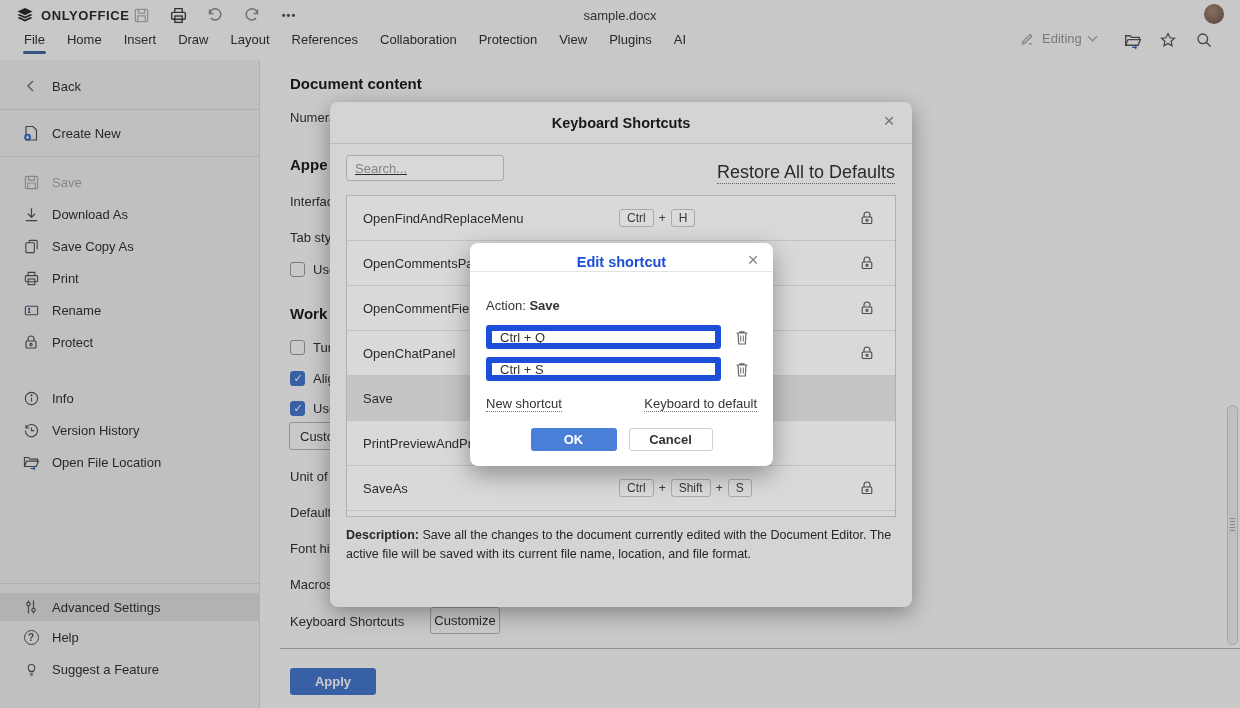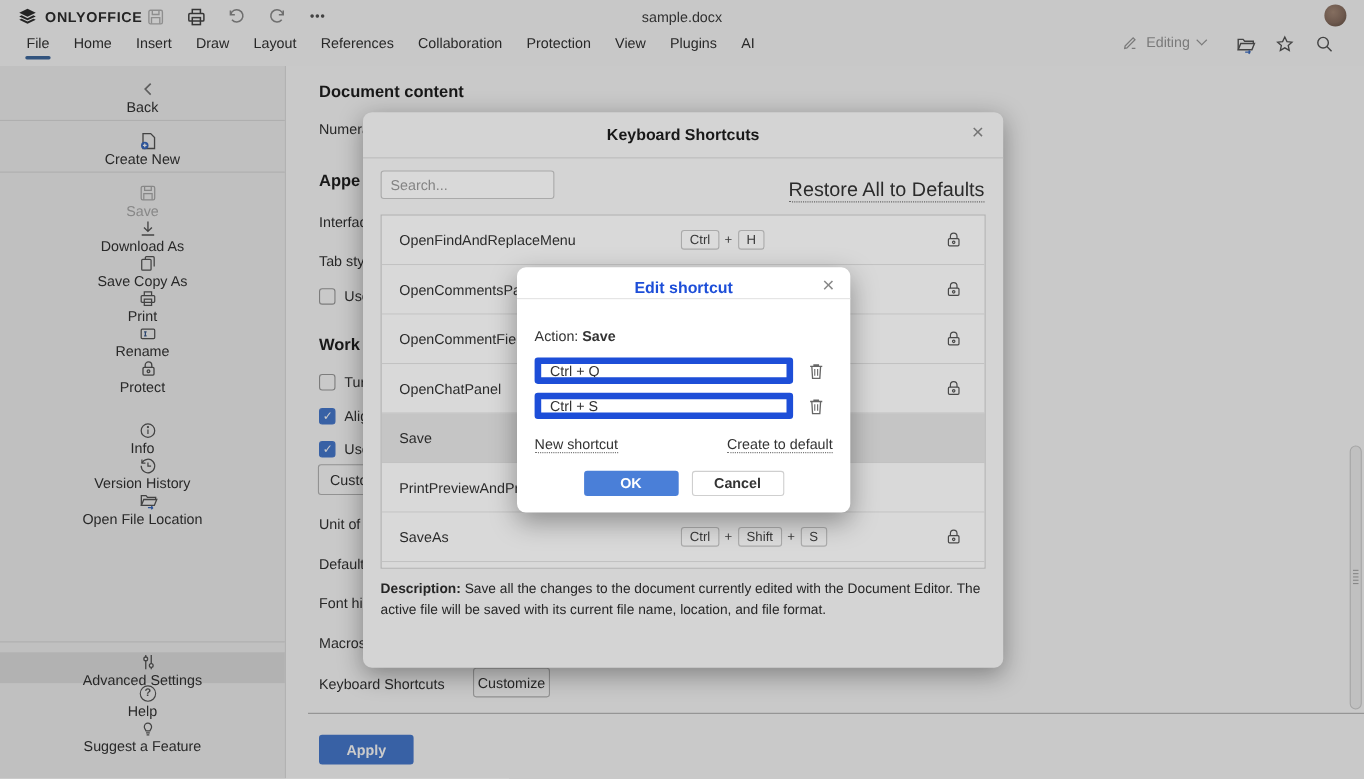--- a/index.html
+++ b/index.html
@@ -25,21 +25,21 @@
   .mode-label { font-size:13px; color:#9a9a9a;text-align:center; }
   .chev { width:7px; height:7px; border-right:1.4px solid #9a9a9a; border-bottom:1.4px solid #9a9a9a;
           transform:rotate(45deg); margin-top:-4px; }
   .tb-icon { position:absolute; top:30px; width:20px; height:20px; color:#555; display:flex; align-items:center; justify-content:center; }
   .avatar { position:absolute; right:16px; top:4px; width:20px; height:20px; border-radius:50%;
             background:radial-gradient(circle at 40% 35%, #a78b79 0%, #8a7062 55%, #5f4d43 100%); }
 
   
   .sidebar { position:absolute; left:0; top:60px; width:260px; bottom:0; background:#f1f1f1;
              border-right:1px solid #e0e0e0; z-index:1; padding-top:12px; }
-  .side-item { height:32px; display:flex; align-items:center; cursor:default;flex-direction:column; }
+  .side-item { height:32px; display:flex; align-items:center; cursor:default; }
   .side-item.h28 { height:28px; }
   .side-icon { width:18px; height:18px; margin-left:22px; margin-right:12px; color:#555;
                display:flex; align-items:center; justify-content:center; flex:none; }
   .side-label { font-size:13px; color:#333; white-space:nowrap; }
   .side-item.disabled .side-icon, .side-item.disabled .side-label { color:#ababab; }
   .side-item.active { background:#e0e0e0; }
   .side-div { height:1px; background:#dcdcdc; margin:9px 0; }
   .side-spacer24 { height:24px; } .side-spacer98 { height:96px; }
   .circle-ic { width:15px; height:15px; border:1.3px solid currentColor; border-radius:50%;
                font-size:10px; font-weight:bold; display:flex; align-items:center; justify-content:center; }
@@ -69,21 +69,21 @@
 
   
   .ks-modal { position:absolute; left:330px; top:102px; width:582px; height:505px; background:#f7f7f7;
               border-radius:8px; box-shadow:0 6px 22px rgba(0,0,0,0.35); z-index:10; }
   .ks-header { height:42px; border-bottom:1px solid #dcdcdc; text-align:center; line-height:42px;
                font-size:14.5px; font-weight:bold; color:#1c1c1c; }
   .modal-close { position:absolute; top:9px; right:13px; width:20px; height:20px; border:none; background:none;
                  font-size:19px; color:#888; line-height:20px; cursor:pointer; }
   .ks-search { position:absolute; left:16px; top:53px; width:158px; height:26px; border:1px solid #c6c6c6;
                border-radius:3px; background:#fdfdfd; padding:0 8px; font-size:13px; color:#333;
-               font-family:"Liberation Sans", sans-serif; }
+               font-family:"Liberation Sans", sans-serif;text-decoration:underline; }
   .ks-search::placeholder { color:#9a9a9a; }
   .link-dotted { font-size:18px; color:#333; border-bottom:1px dotted #777; cursor:pointer; white-space:nowrap; }
   .ks-restore { position:absolute; right:17px; top:60px; }
   .ks-table { position:absolute; left:16px; top:93px; width:550px; height:322px; overflow:hidden;
               border:1px solid #cfcfcf; }
   .ks-row { height:45px; position:relative; display:flex; align-items:center;
             border-bottom:1px solid #e2e2e2; background:#fdfdfd; }
   .ks-row.selected { background:#e6e6e6; }
   .ks-name { margin-left:16px; font-size:13px; color:#333; }
   .ks-keys { position:absolute; left:272px; display:flex; align-items:center; gap:5px; }
@@ -485,20 +485,20 @@
       </svg>
     </button>
     <input class="ed-input" style="top: 114px;" value="Ctrl + S">
     <button class="ed-trash" style="top:117px">
       <svg width="16" height="17" viewBox="0 0 16 17" fill="none" stroke="currentColor" stroke-width="1.2">
         <path d="M2.5 4h11M6 4V2.8h4V4M4 4l.7 11h6.6L12 4"></path>
           <path d="M6.7 6.5v6M9.3 6.5v6" stroke-width="1"></path>
       </svg>
     </button>
     <span class="link-dotted ed-link-left">New shortcut</span>
-    <span class="link-dotted ed-link-right">Create to default</span>
+    <span class="link-dotted ed-link-right">Keyboard to default</span>
     <div class="ed-buttons">
       <button class="btn-ok">OK</button>
       <button class="btn-cancel">Cancel</button>
     </div>
   </div>
 
 </div>
 
 </body></html>

